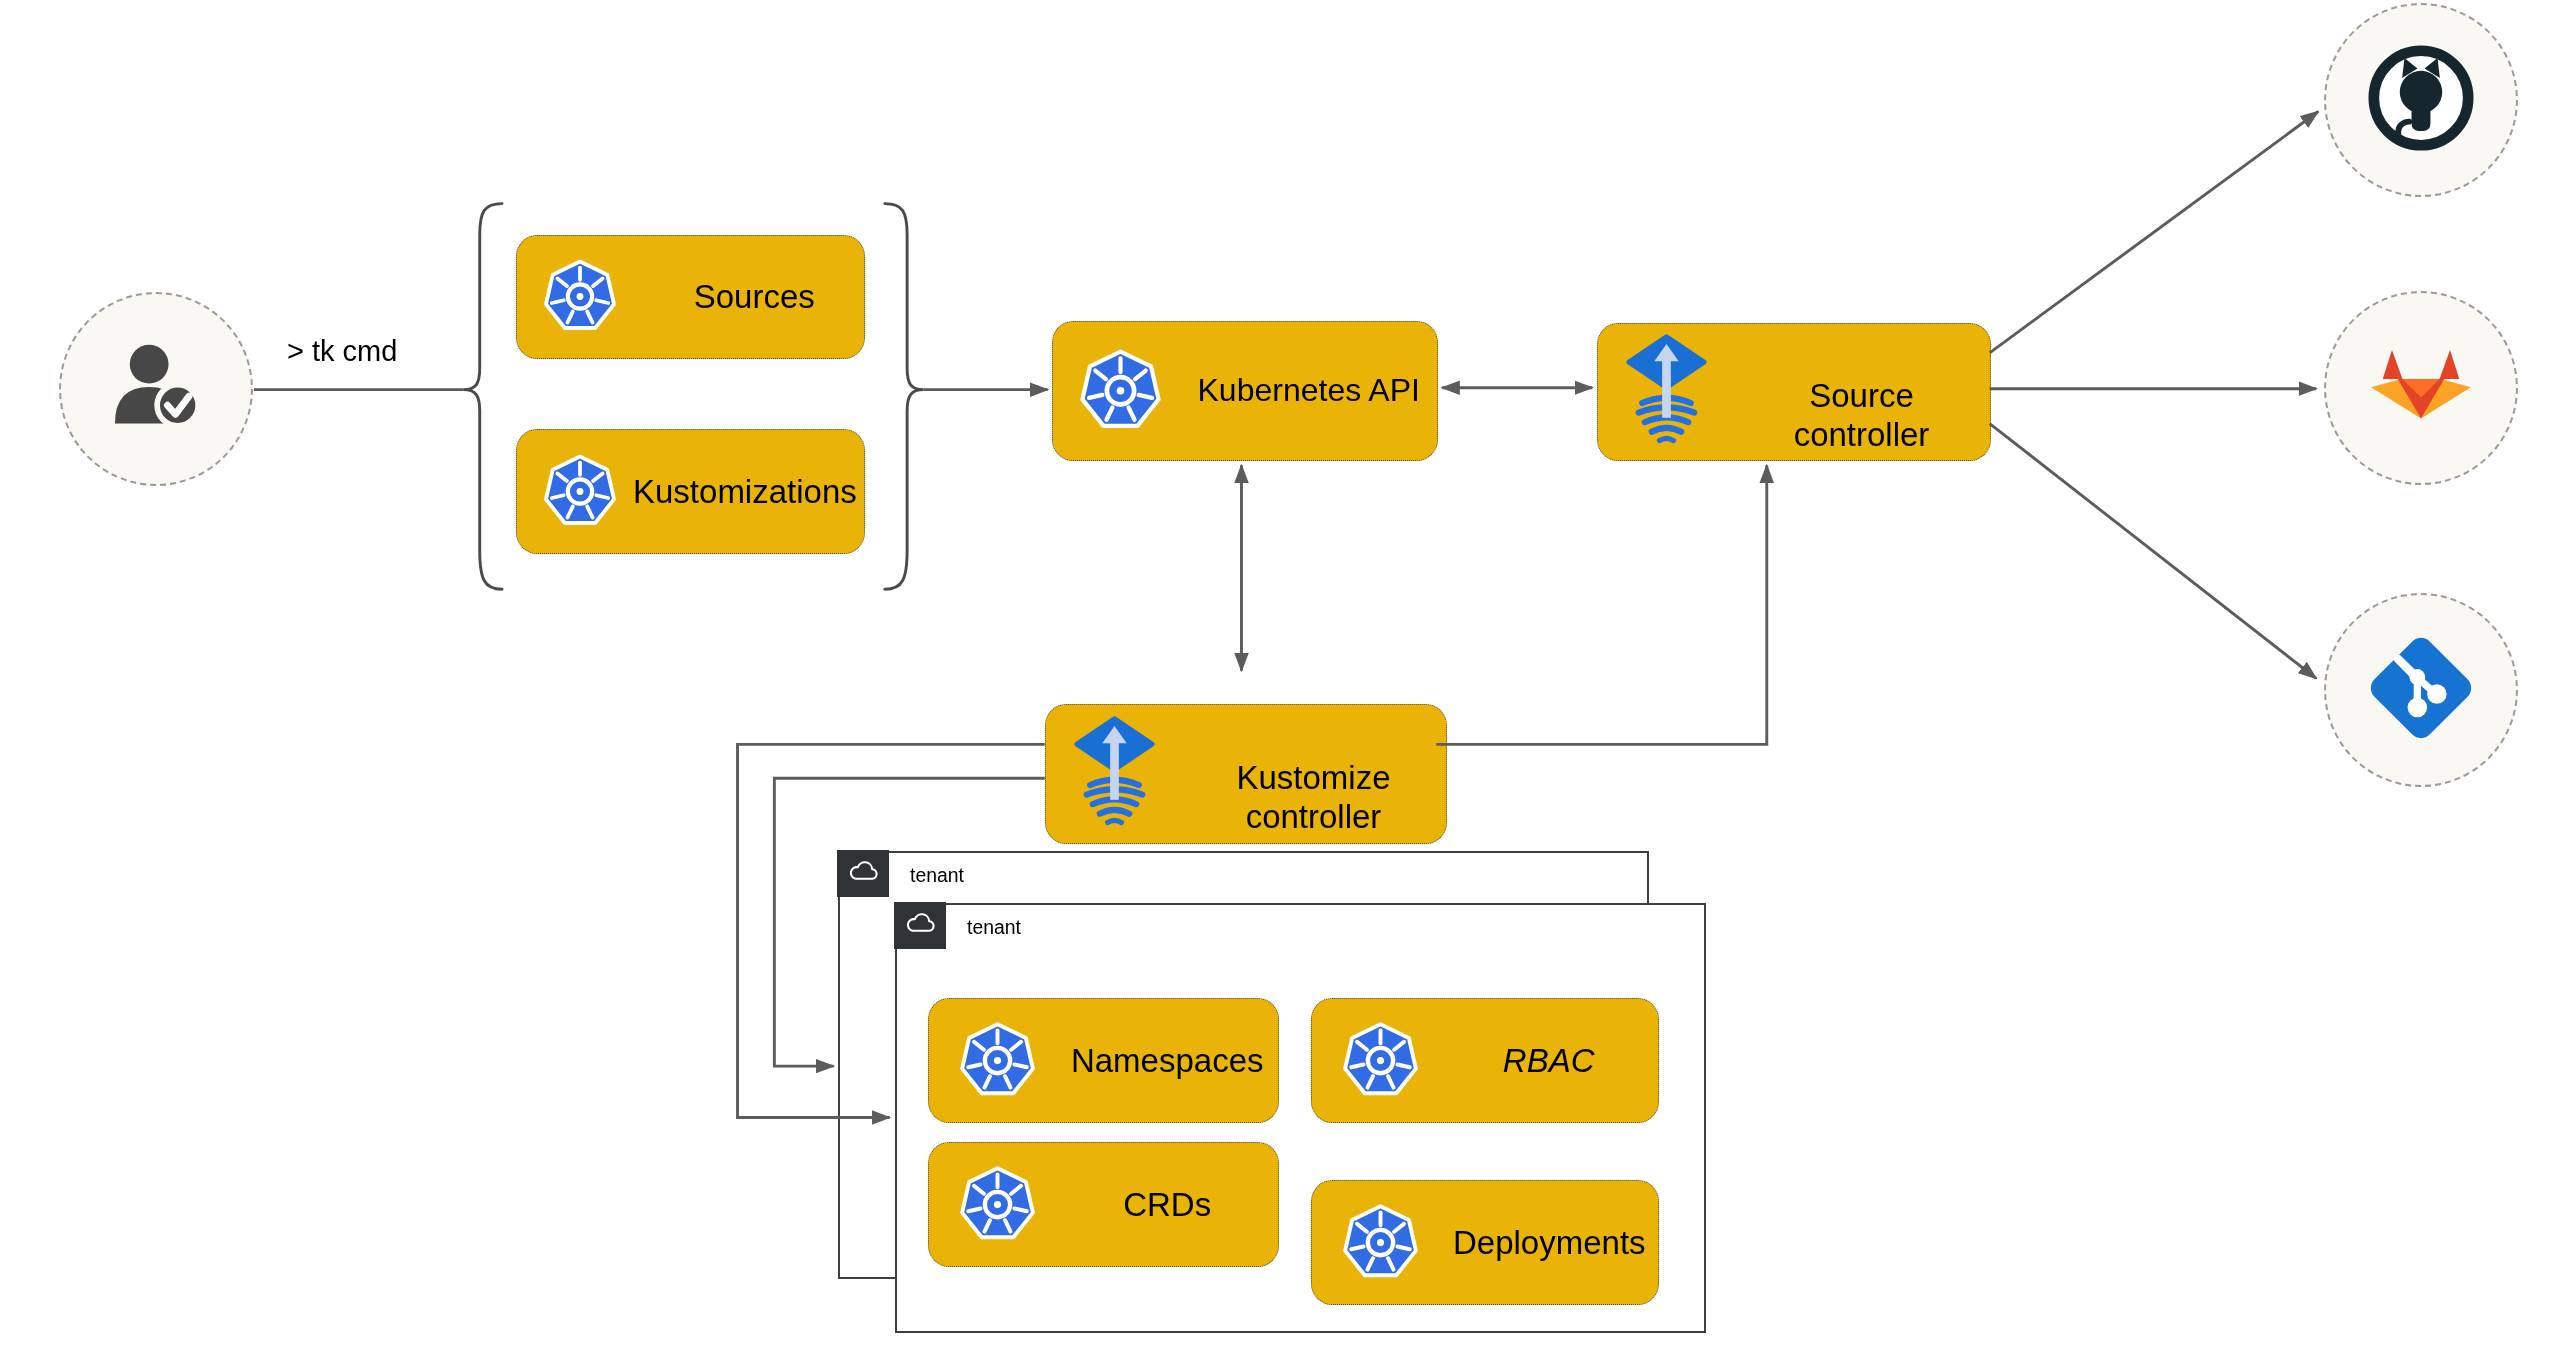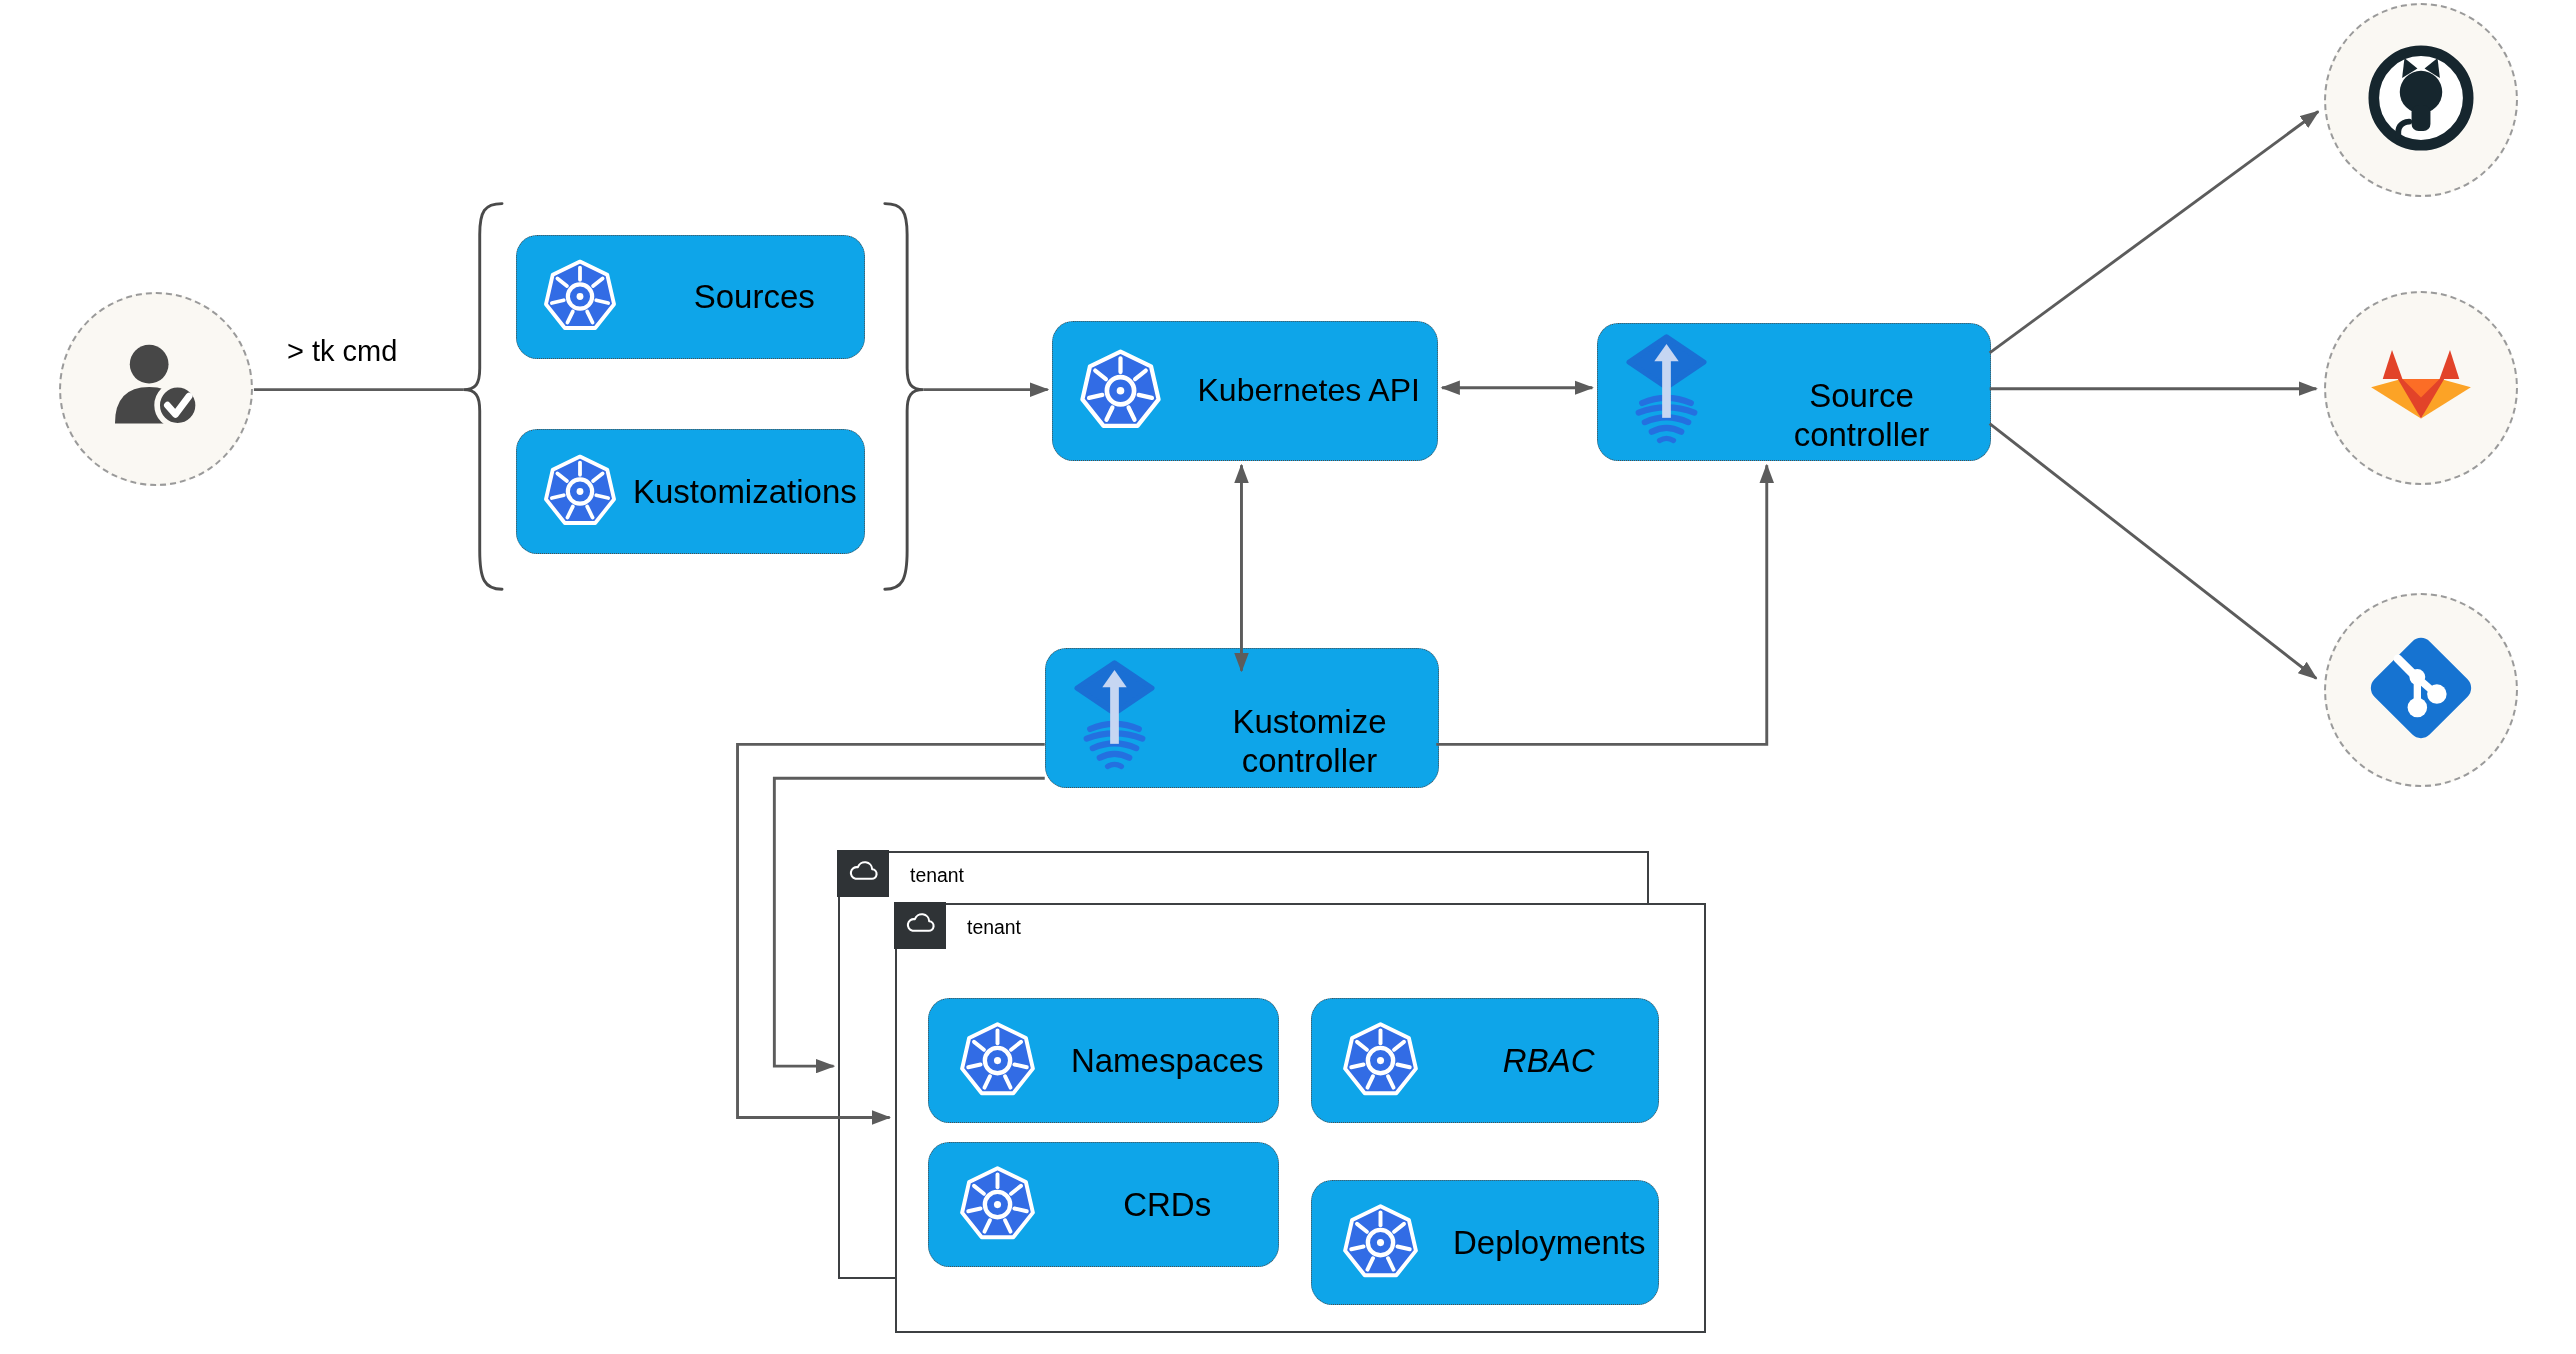--- a/index.html
+++ b/index.html
@@ -1,20 +1,20 @@
 <!DOCTYPE html>
 <html><head>
 <meta charset="utf-8">
 <style>
   html,body{margin:0;padding:0;background:#ffffff;}
   body{font-family:"Liberation Sans", sans-serif; color:#000;}
   .canvas{position:relative;width:2576px;height:1355px;background:#fff;overflow:hidden;}
 
   
-  .node{position:absolute;background:#0ea5e9;border:1.9px dotted #4d4d4d;border-radius:21.3px;z-index:10;}
+  .node{position:absolute;background:#eab308;border:1.9px dotted #4d4d4d;border-radius:21.3px;z-index:10;}
   .nicon{position:absolute;left:25px;top:50%;transform:translateY(-50%);display:block;}
   .nlabel{position:absolute;left:141px;right:13.6px;top:50%;transform:translateY(-50%);
           text-align:center;font-size:33px;white-space:nowrap;line-height:1.18;}
   .node.wrap .nlabel{white-space:normal;left:160px;right:25px;margin-top:24px;}
 
   
   .pcircle{position:absolute;width:194px;height:194px;border-radius:50%;
            background:#faf8f3;border:2.9px dashed #9a9a9a;z-index:10;
            display:flex;align-items:center;justify-content:center;box-sizing:border-box;}
 
@@ -167,21 +167,21 @@
 
   <div class="node wrap" style="left:1597px;top:323px;width:392px;height:136px;">
     <span class="nicon">
       <svg width="87" height="114" viewBox="0 0 100 130">
           <use href="#flux"></use>
         </svg>
     </span>
     <div class="nlabel">Source controller</div>
   </div>
 
-  <div class="node wrap" style="left:1045px;top:648px;width:392px;height:138px;">
+  <div class="node wrap" style="left:1045px;top:704px;width:392px;height:138px;padding-left:8px;">
     <span class="nicon">
       <svg width="87" height="114" viewBox="0 0 100 130">
           <use href="#flux"></use>
         </svg>
     </span>
     <div class="nlabel">Kustomize controller</div>
   </div>
 
   <div class="pcircle" style="left:2324px;top:2.9px;">
     <span>

